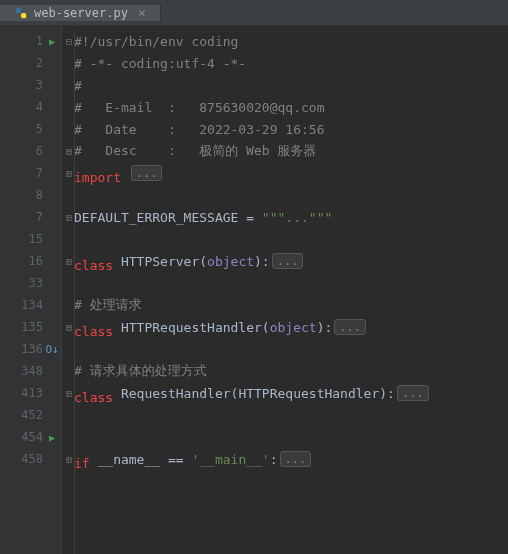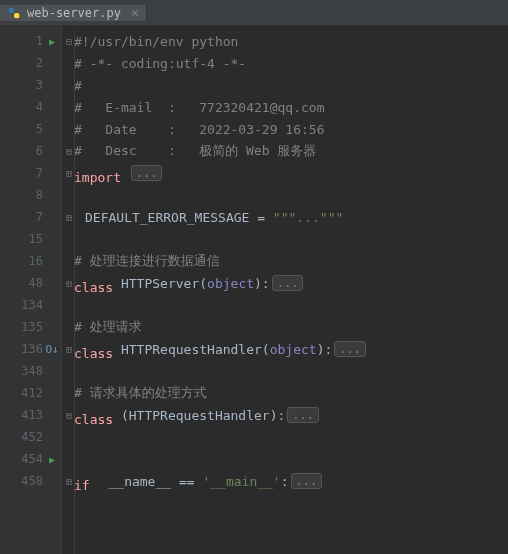--- a/index.html
+++ b/index.html
@@ -17,21 +17,21 @@
   height: 26px;
   display: flex;
   align-items: center;
   border-bottom: 1px solid #323232;
 }
 .tab {
   background: #4e5254;
   height: 16px;
   display: flex;
   align-items: center;
-  padding: 0 7px;
+  padding: 0 14px;
   gap: 6px;
   border-right: 1px solid #323232;
 }
 .py-icon {
   width: 14px;
   height: 14px;
   display: inline-block;
 }
 .tab-label { color: #bbbbbb; font-size: 12px; }
 .close-x { color: #888; font-size: 13px; margin-left: 4px; }
@@ -78,25 +78,25 @@
   white-space: pre;
 }
 .fold {
   color: #6a6a6a;
   display: inline-block;
   width: 10px;
   font-size: 10px;
   text-align: center;
 }
 .c-comment { color: #808080; }
-.c-keyword { color: #fca5a5; margin-top: 8px; }
+.c-keyword { color: #ef4444; margin-top: 8px; }
 .c-classname { color: #a9b7c6; }
 .c-builtin { color: #8888c6; }
 .c-string { color: #6a8759; }
-.c-var { color: #a9b7c6; padding-left: 11px; }
+.c-var { color: #a9b7c6; }
 .c-default { color: #a9b7c6; }
 .folded-box {
   background: #3b3b3b;
   border: 1px solid #555;
   border-radius: 3px;
   padding: 0 4px;
   color: #808080;
   font-size: 12px;
   margin-left: 2px;
 }
@@ -131,49 +131,47 @@
       <div class="gline">2</div>
       <div class="gline">3</div>
       <div class="gline">4</div>
       <div class="gline">5</div>
       <div class="gline">6</div>
       <div class="gline">7</div>
       <div class="gline">8</div>
       <div class="gline">7</div>
       <div class="gline">15</div>
       <div class="gline">16</div>
-      <div class="gline">48</div>
+      <div class="gline">33</div>
       <div class="gline">134</div>
       <div class="gline">135</div>
       <div class="gline">136<span class="gmark override">O↓</span></div>
       <div class="gline">348</div>
-      <div class="gline">412</div>
       <div class="gline">413</div>
       <div class="gline">452</div>
       <div class="gline">454<span class="gmark run-tri">▶</span></div>
       <div class="gline">458</div>
     </div>
   <div class="code" id="code">
     <div class="indent-guide"></div>
-  <div class="cline"><span class="fold">⊟</span><span class="c-comment">#!/usr/bin/env python</span></div>
+  <div class="cline"><span class="fold">⊟</span><span class="c-comment">#!/usr/bin/env coding</span></div>
       <div class="cline"><span class="fold"></span><span class="c-comment"># -*- coding:utf-4 -*-</span></div>
       <div class="cline"><span class="fold"></span><span class="c-comment">#</span></div>
-      <div class="cline"><span class="fold"></span><span class="c-comment">#   E-mail  :   772320421@qq.com</span></div>
+      <div class="cline"><span class="fold"></span><span class="c-comment">#   E-mail  :   875630020@qq.com</span></div>
       <div class="cline"><span class="fold"></span><span class="c-comment">#   Date    :   2022-03-29 16:56</span></div>
       <div class="cline"><span class="fold">⊞</span><span class="c-comment">#   Desc    :   极简的 Web 服务器</span></div>
       <div class="cline"><span class="fold">⊞</span><span class="c-keyword">import </span><span class="folded-box">...</span></div>
       <div class="cline"><span class="fold"></span></div>
       <div class="cline"><span class="fold">⊞</span><span class="c-var">DEFAULT_ERROR_MESSAGE </span><span class="c-default">= </span><span class="c-string">"""..."""</span></div>
       <div class="cline"><span class="fold"></span></div>
-      <div class="cline"><span class="fold"></span><span class="c-comment"># 处理连接进行数据通信</span></div>
       <div class="cline"><span class="fold">⊞</span><span class="c-keyword">class </span><span class="c-classname">HTTPServer</span><span class="c-default">(</span><span class="c-builtin">object</span><span class="c-default">):</span><span class="folded-box">...</span></div>
       <div class="cline"><span class="fold"></span></div>
       <div class="cline"><span class="fold"></span><span class="c-comment"># 处理请求</span></div>
       <div class="cline"><span class="fold">⊞</span><span class="c-keyword">class </span><span class="c-classname">HTTPRequestHandler</span><span class="c-default">(</span><span class="c-builtin">object</span><span class="c-default">):</span><span class="folded-box">...</span></div>
       <div class="cline"><span class="fold"></span></div>
       <div class="cline"><span class="fold"></span><span class="c-comment"># 请求具体的处理方式</span></div>
-      <div class="cline"><span class="fold">⊞</span><span class="c-keyword">class </span><span class="c-default">(</span><span class="c-classname">HTTPRequestHandler</span><span class="c-default">):</span><span class="folded-box">...</span></div>
+      <div class="cline"><span class="fold">⊞</span><span class="c-keyword">class </span><span class="c-classname">RequestHandler</span><span class="c-default">(</span><span class="c-classname">HTTPRequestHandler</span><span class="c-default">):</span><span class="folded-box">...</span></div>
       <div class="cline"><span class="fold"></span></div>
       <div class="cline"><span class="fold"></span></div>
       <div class="cline"><span class="fold">⊞</span><span class="c-keyword">if </span><span class="c-var">__name__ </span><span class="c-default">== </span><span class="c-string">'__main__'</span><span class="c-default">:</span><span class="folded-box">...</span></div>
       <div class="cline"><span class="fold"></span></div>
     </div>
 </div>
 
 </body></html>

